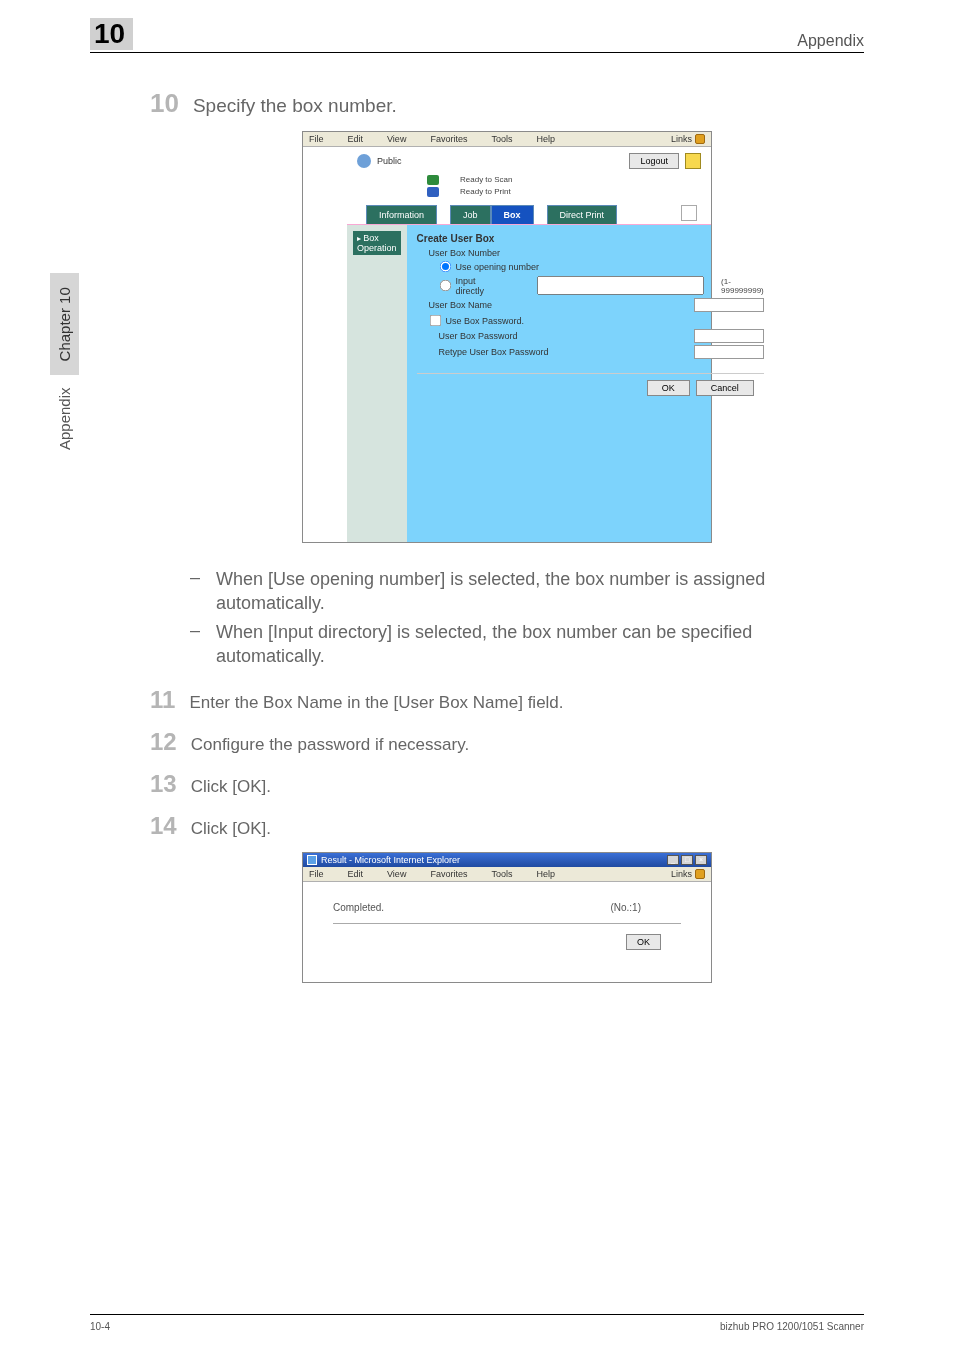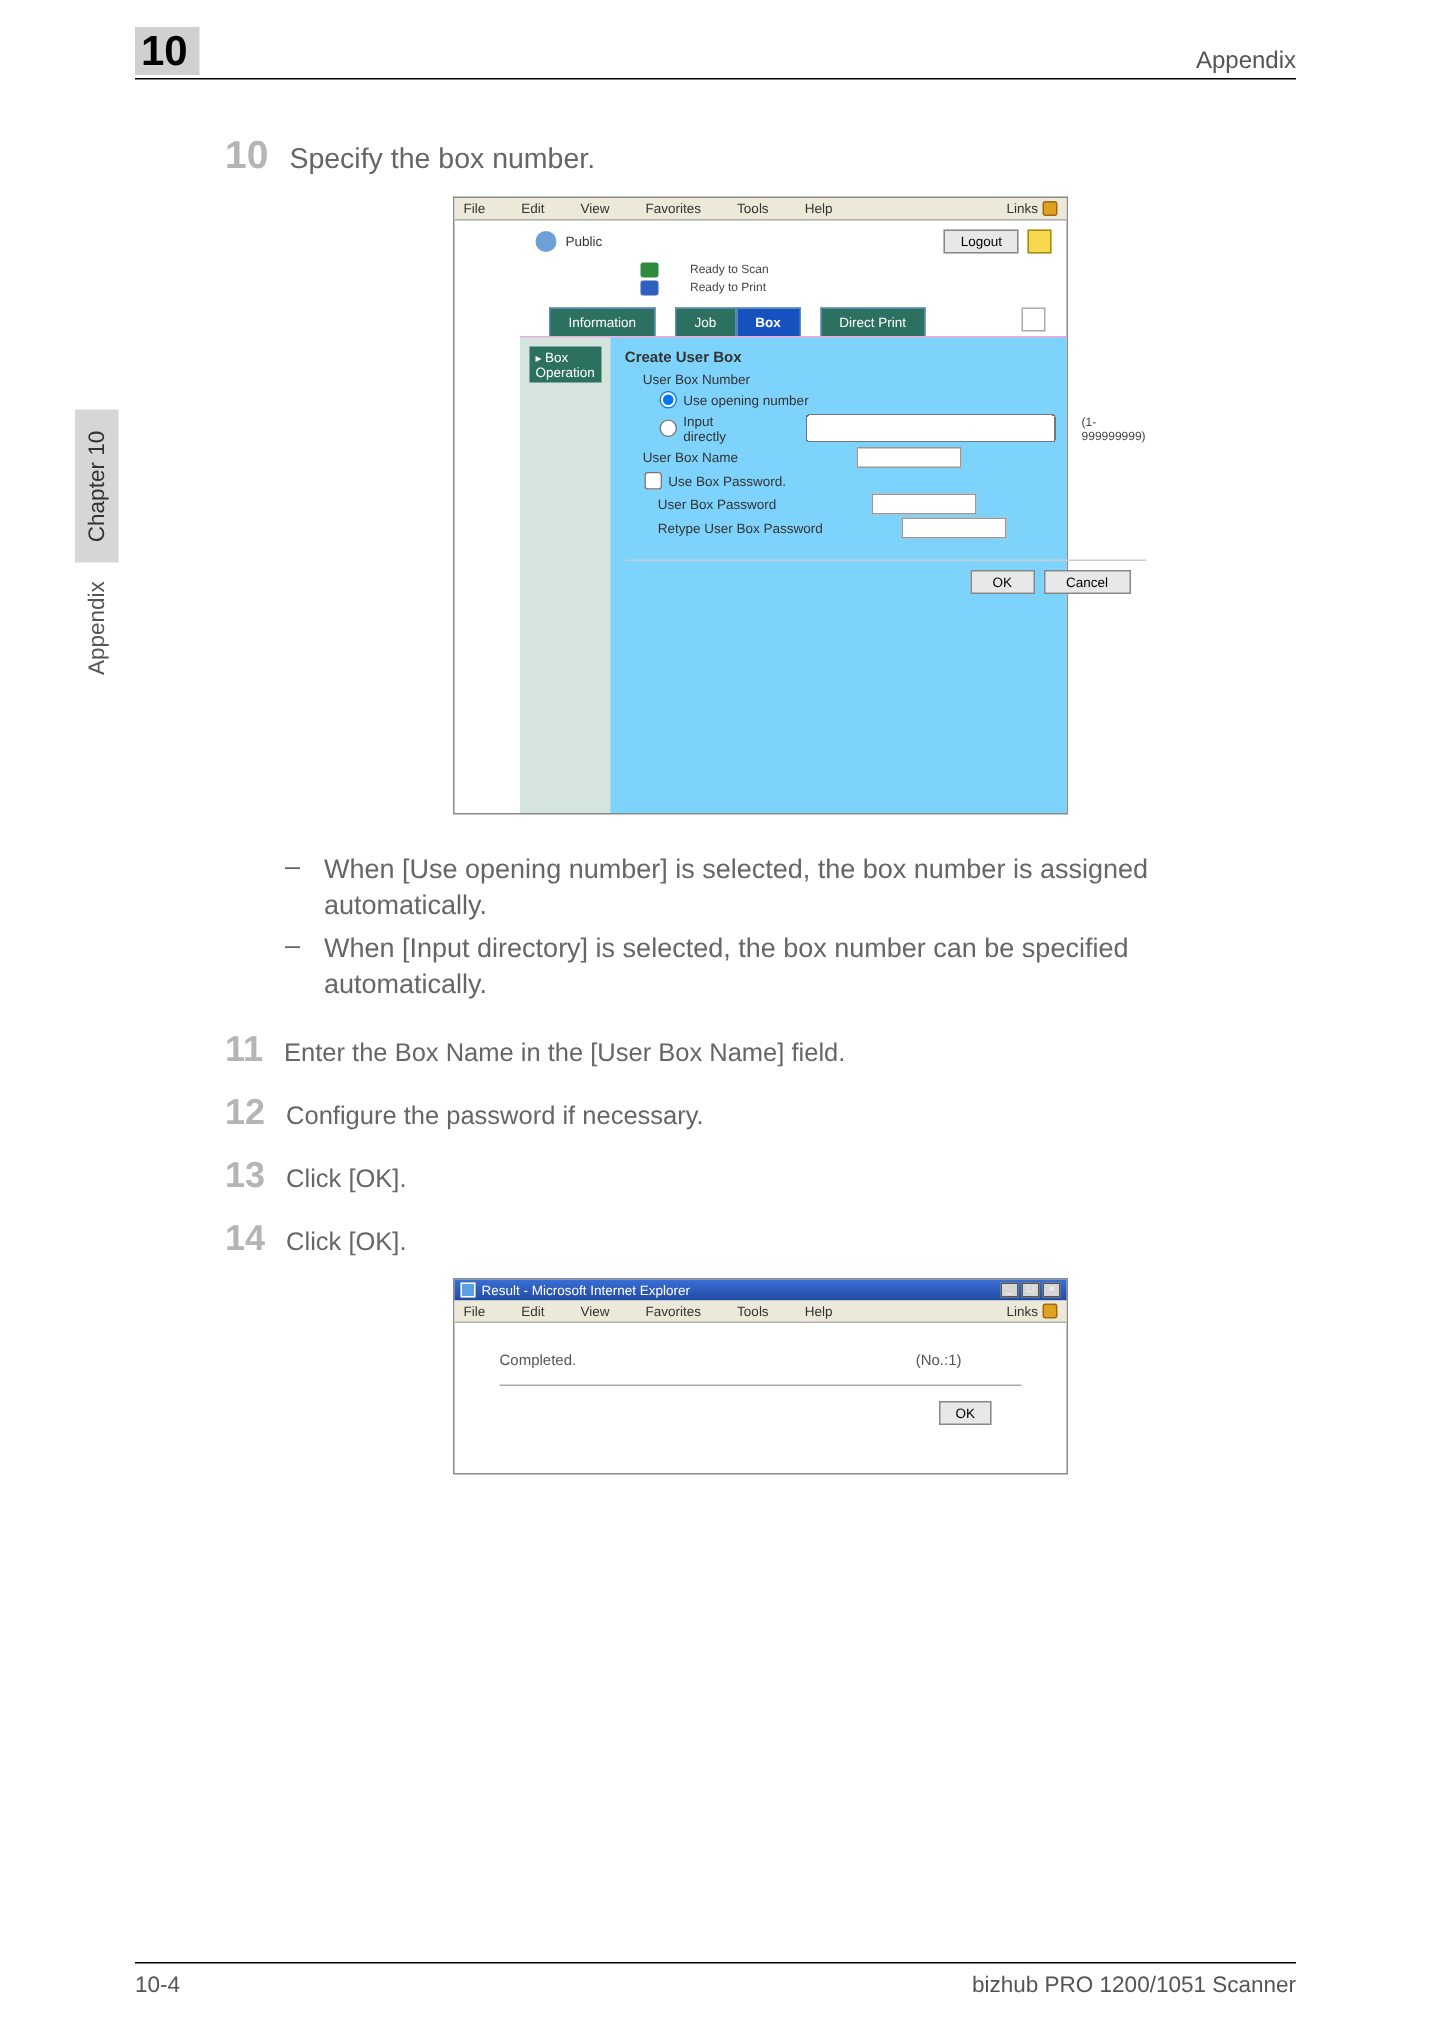--- a/index.html
+++ b/index.html
@@ -103,21 +103,21 @@
   .dlg-side {
     width:96px; background:#d6e4de; padding:6px 6px; color:#0066cc; font-size:9px;
   }
   .dlg-side .side-item { color:#fff; background:#2c7060; padding:2px 4px; display:block; }
   .dlg-side .side-item:before { content:"▸ "; font-size:8px; }
   .dlg-center { flex:1; padding:8px 10px 30px 10px; }
   .cub-title { font-weight:bold; font-size:10px; margin-bottom:4px; }
   .field-row { margin:2px 0 2px 12px; font-size:9px; }
   .radio-row, .chk-row { display:flex; align-items:center; gap:4px; margin:2px 0 2px 22px; font-size:9px; }
   .radio-row input, .chk-row input { margin:0; transform:scale(0.9); }
-  .inp-row { display:flex; align-items:center; gap:22px; margin:2px 0 2px 12px; font-size:9px; }
+  .inp-row { display:flex; align-items:center; gap:22px; margin:2px 0 2px 12px; font-size:9px;justify-content:space-between; }
   .inp-row .lbl { width:120px; }
   .inp-row input[type=text], .inp-row input[type=password] { width:70px; height:14px; border:1px solid #999; font-size:9px; }
   .hint { font-size:8px; color:#444; margin-left:4px; }
   .dlg-footer { display:flex; justify-content:flex-end; padding:6px 10px; gap:6px; }
   .dlg-footer button { font-size:9px; padding:2px 14px; background:#e8e8e8; border:1px solid #888; }
 
   .bullets { margin:10px 0 18px 40px; font-size:18px; color:#666; }
   .bullets .bline { display:flex; gap:14px; margin-bottom:4px; }
   .bullets .dash { flex:0 0 12px; }
   .bullets .btxt { flex:1; line-height:1.35; }
@@ -159,21 +159,21 @@
     font-size: 15px;
     color: #555;
   }
 
   .page-footer {
     position: absolute;
     bottom: 20px; left: 90px; right: 90px;
     border-top: 1px solid #000;
     display: flex;
     padding-top: 6px;
-    font-size: 15px;
+    font-size: 10px;
     color: #555;
   }
   .page-footer .fright { margin-left:auto; }
 </style>
 </head>
 <body>
 
 <div class="page-header">
   <div class="num-badge">10</div>
   <div class="right-label">Appendix</div>

